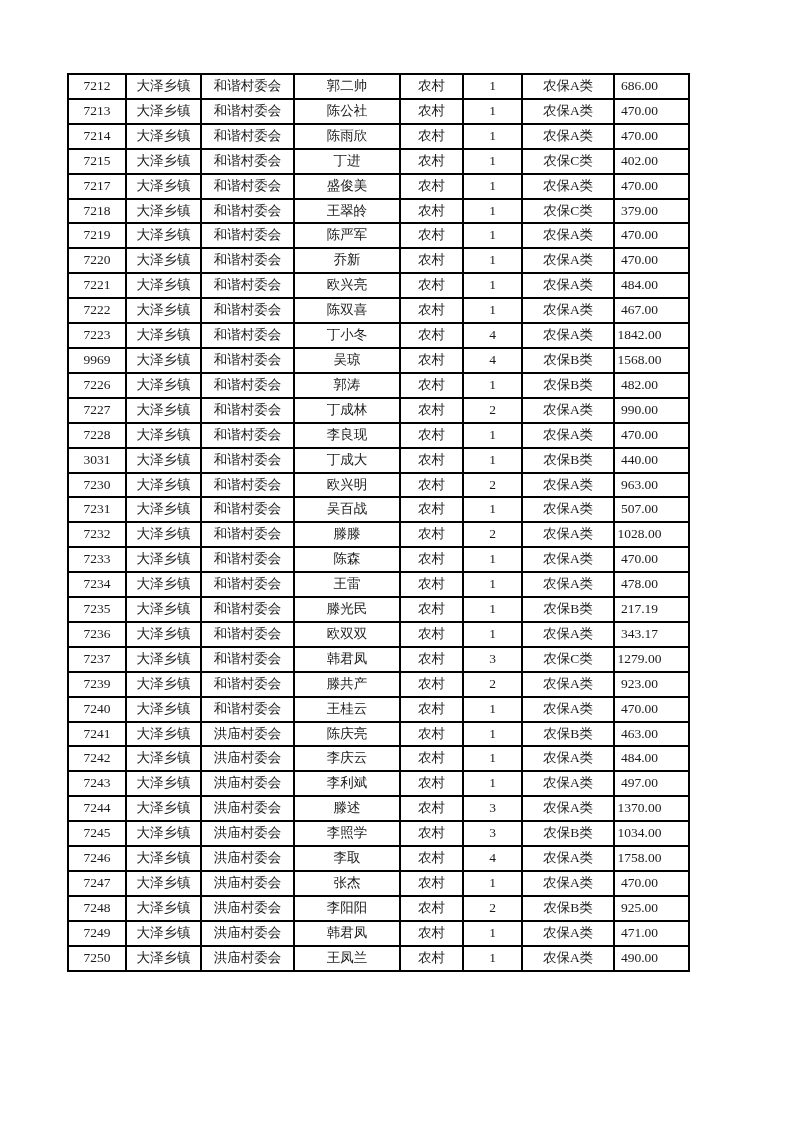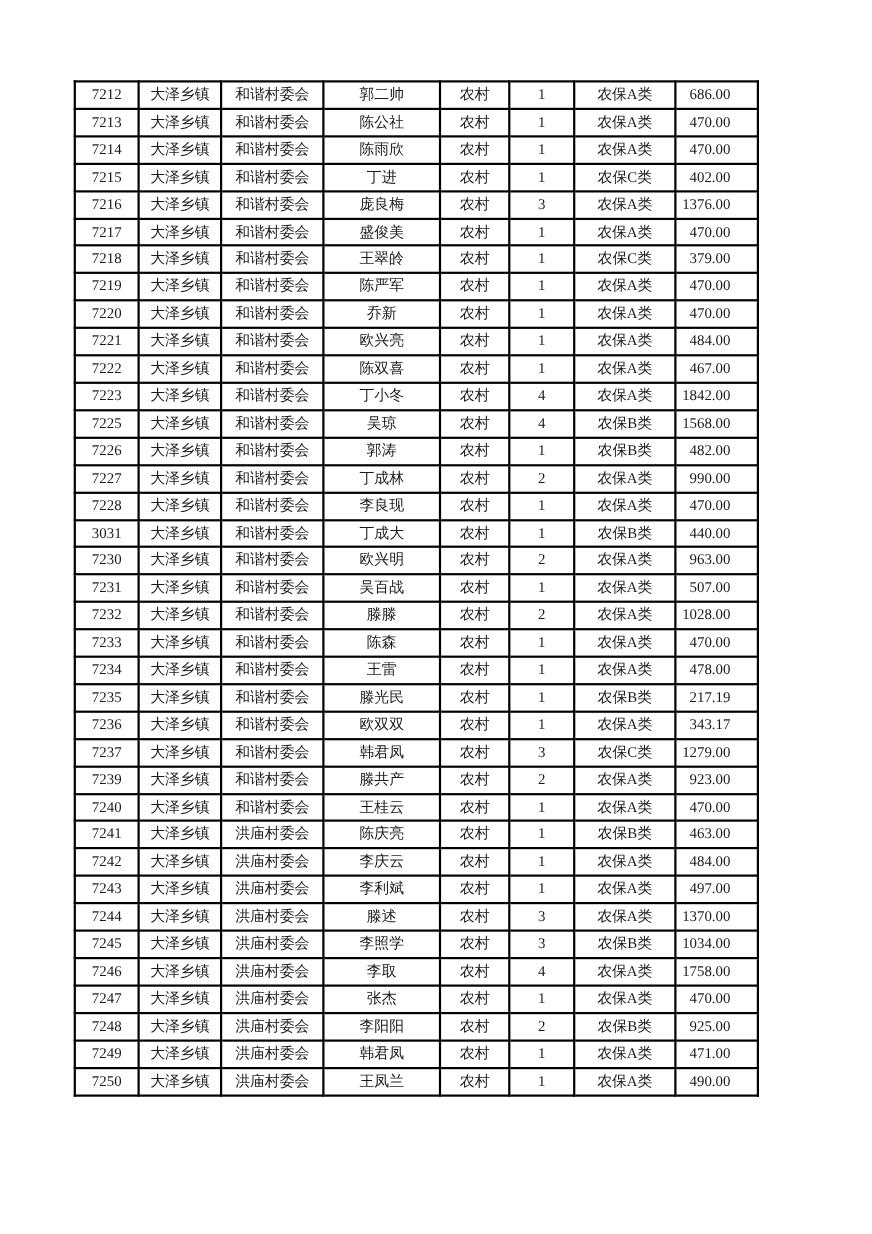--- a/index.html
+++ b/index.html
@@ -34,21 +34,21 @@
     padding: 0;
     font-size: 13.5px;
     line-height: 22.9px;
     text-align: center;
     white-space: nowrap;
     overflow: hidden;
     color: #1a1a1a;
   }
   
   table.grid td.col-7 {
-    text-align: right;
+    text-align: center;
     padding-right: 24px;
   }
 </style>
 </head>
 <body>
 
 <div class="page">
   <table class="grid">
     <colgroup>
       <col style="width:58px">
@@ -95,30 +95,20 @@
           <td class="col-0">7215</td>
           <td class="col-1">大泽乡镇</td>
           <td class="col-2">和谐村委会</td>
           <td class="col-3">丁进</td>
           <td class="col-4">农村</td>
           <td class="col-5">1</td>
           <td class="col-6">农保C类</td>
           <td class="col-7">402.00</td>
         </tr>
         <tr>
-          <td class="col-0">7216</td>
-          <td class="col-1">大泽乡镇</td>
-          <td class="col-2">和谐村委会</td>
-          <td class="col-3">庞良梅</td>
-          <td class="col-4">农村</td>
-          <td class="col-5">3</td>
-          <td class="col-6">农保A类</td>
-          <td class="col-7">1376.00</td>
-        </tr>
-        <tr>
           <td class="col-0">7217</td>
           <td class="col-1">大泽乡镇</td>
           <td class="col-2">和谐村委会</td>
           <td class="col-3">盛俊美</td>
           <td class="col-4">农村</td>
           <td class="col-5">1</td>
           <td class="col-6">农保A类</td>
           <td class="col-7">470.00</td>
         </tr>
         <tr>
@@ -175,21 +165,21 @@
           <td class="col-0">7223</td>
           <td class="col-1">大泽乡镇</td>
           <td class="col-2">和谐村委会</td>
           <td class="col-3">丁小冬</td>
           <td class="col-4">农村</td>
           <td class="col-5">4</td>
           <td class="col-6">农保A类</td>
           <td class="col-7">1842.00</td>
         </tr>
         <tr>
-          <td class="col-0">7225</td>
+          <td class="col-0">9969</td>
           <td class="col-1">大泽乡镇</td>
           <td class="col-2">和谐村委会</td>
           <td class="col-3">吴琼</td>
           <td class="col-4">农村</td>
           <td class="col-5">4</td>
           <td class="col-6">农保B类</td>
           <td class="col-7">1568.00</td>
         </tr>
         <tr>
           <td class="col-0">7226</td>

